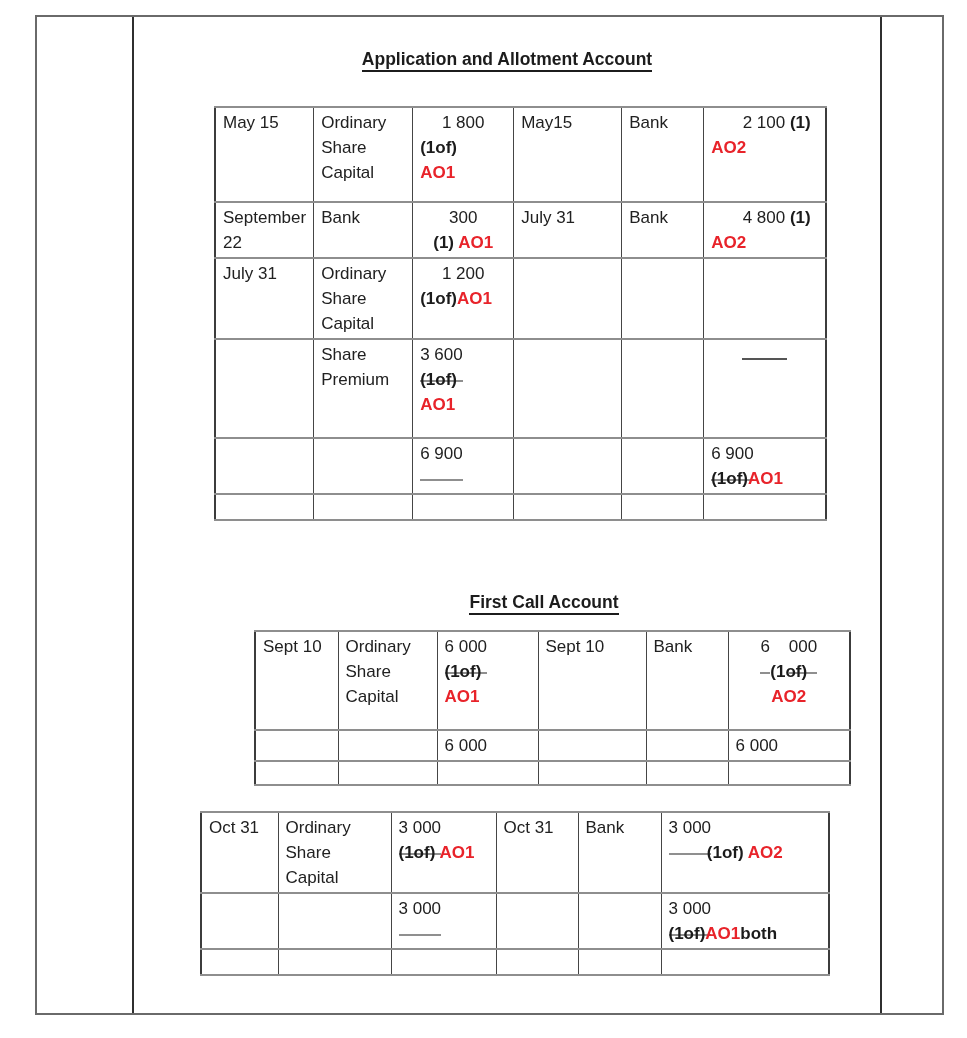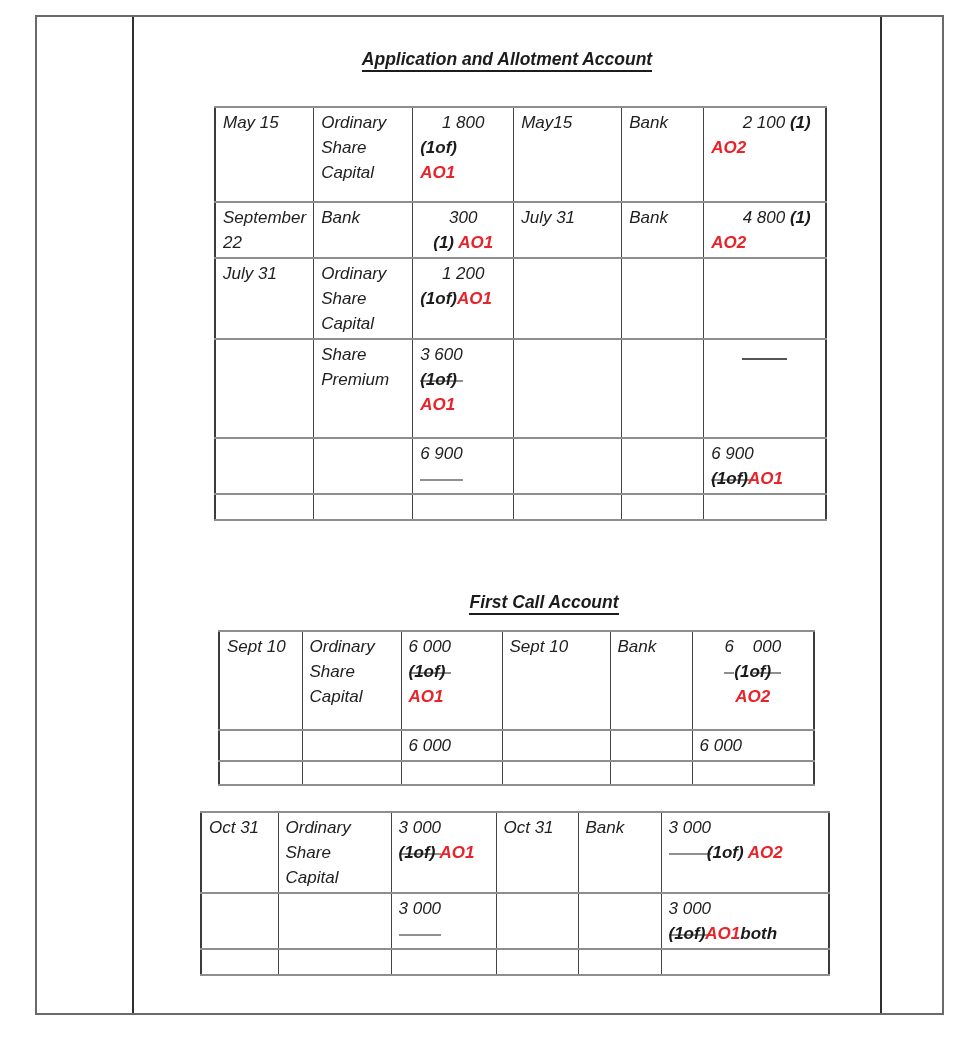--- a/index.html
+++ b/index.html
@@ -15,21 +15,20 @@
     background:#ffffff;
     overflow:hidden;
   }
   
   .frame{
     position:absolute;left:35px;top:15px;
     width:909px;height:1000px;
     border:2px solid #6a6a6a;
     display:flex;
     box-sizing:border-box;
-    font-style:italic;
   }
   .col-left{width:97px;border-right:2px solid #2f2f2f;box-sizing:border-box;}
   .col-main{flex:1;box-sizing:border-box;}
   .col-right{width:62px;border-left:2px solid #2f2f2f;box-sizing:border-box;}
 
   .acct-title{
     margin:0;text-align:center;
     font-weight:bold;font-size:17.5px;color:#1c1c1c;
   }
   .acct-title .title-text{
@@ -49,21 +48,21 @@
     border-left:1.6px solid #454545;
     border-right:1.6px solid #454545;
     border-top:2px solid #8e8e8e;
     border-bottom:2px solid #8e8e8e;
     vertical-align:top;
     padding:2px 7px;
     line-height:25px;
     overflow:hidden;
   }
   .tbl-1{margin-top:36px;margin-left:80px;}
-  .tbl-2{margin-top:17px;margin-left:84px;}
+  .tbl-2{margin-top:17px;margin-left:120px;}
   .tbl-3{margin-top:25px;margin-left:66px;}
 
   
   .t0-r0{height:95px}.t0-r1{height:48px}.t0-r2{height:75px}
   .t0-r3{height:99px}.t0-r4{height:50px}.t0-r5{height:26px}
   .t1-r0{height:99px}.t1-r1{height:27px}.t1-r2{height:24px}
   .t2-r0{height:76px}.t2-r1{height:50px}.t2-r2{height:26px}
 
   .ln{min-height:25px;}
   .a-l{text-align:left;}

